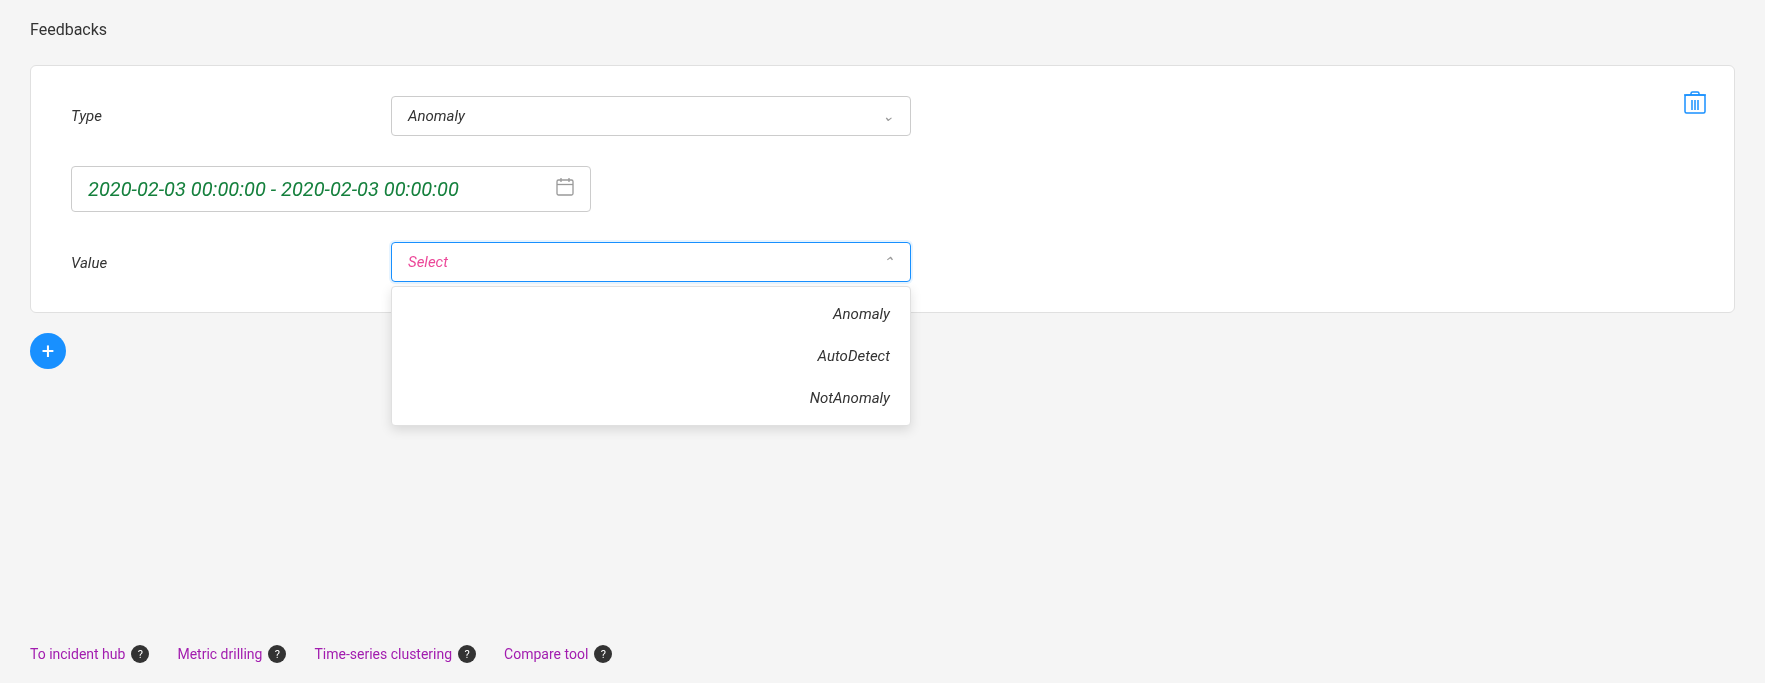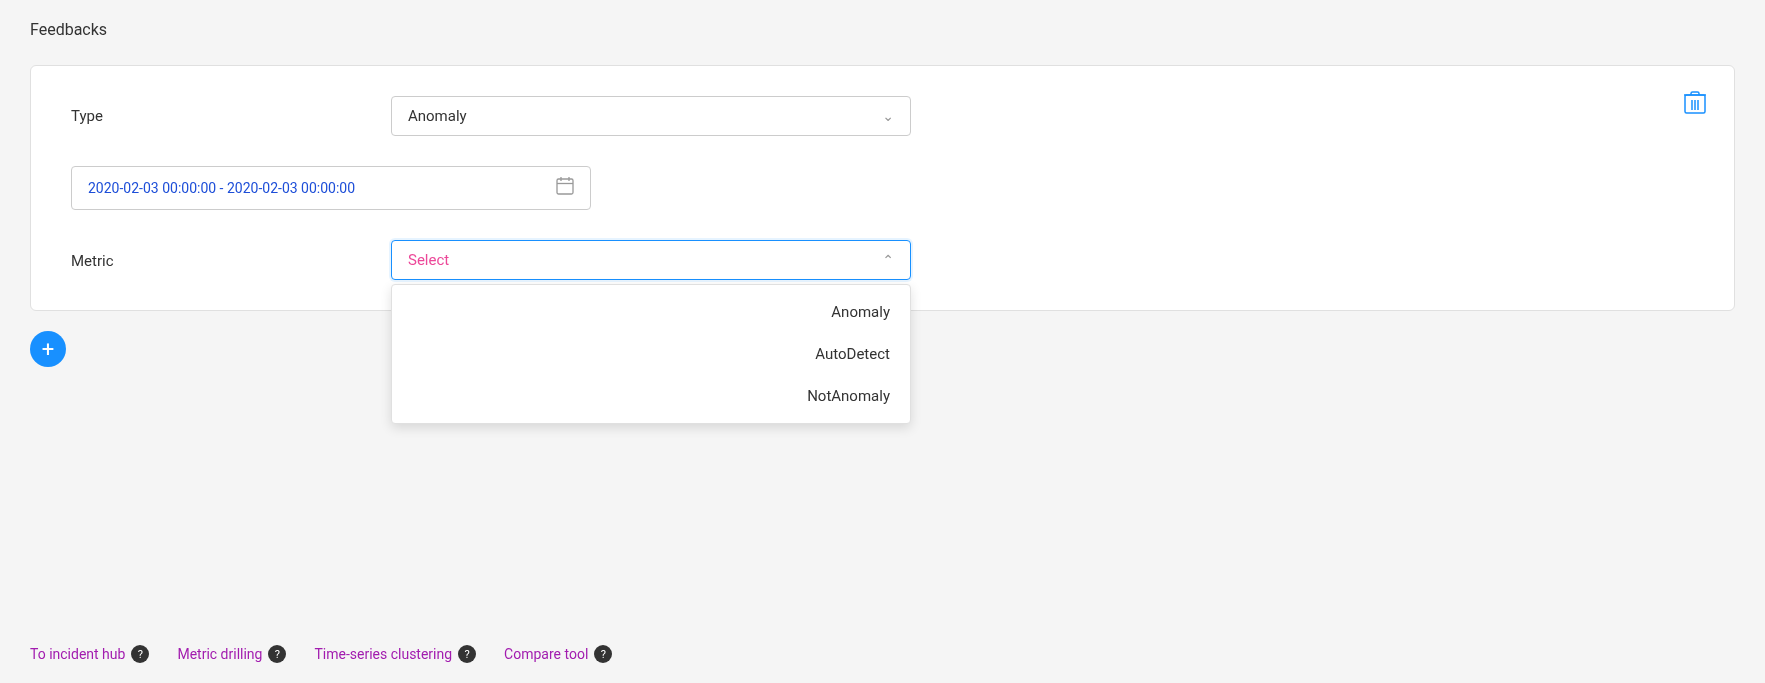--- a/index.html
+++ b/index.html
@@ -36,20 +36,21 @@
       border-radius: 6px;
       padding: 30px 40px;
       position: relative;
       margin-bottom: 20px;
     }
 
     .field-row {
       display: flex;
       align-items: center;
       margin-bottom: 30px;
+      font-style: italic;
     }
 
     .field-label {
       width: 320px;
       font-size: 15px;
       color: #333;
       flex-shrink: 0;
     }
 
     .field-control {
@@ -84,22 +85,22 @@
 
     .time-range-box {
       display: flex;
       align-items: center;
       justify-content: space-between;
       border: 1px solid #ccc;
       border-radius: 4px;
       padding: 10px 16px;
       background: #fff;
       cursor: pointer;
-      font-size: 14px;
-      color: #1d4ed8;
+      font-size: 20px;
+      color: #15803d;
       width: 520px;
     }
 
     .time-range-box .calendar-icon {
       color: #999;
       font-size: 16px;
     }
 
     .value-field-wrapper {
       position: relative;
@@ -224,21 +225,21 @@
               <line x1="1" y1="6.5" x2="17" y2="6.5" stroke="#999" stroke-width="1.3"></line>
               <line x1="5" y1="0" x2="5" y2="4" stroke="#999" stroke-width="1.3"></line>
               <line x1="13" y1="0" x2="13" y2="4" stroke="#999" stroke-width="1.3"></line>
             </svg>
           </span>
         </div>
       </div>
     </div>
 
     <div class="field-row" style="margin-bottom:0; align-items:flex-start;">
-      <div class="field-label" style="padding-top:12px;">Metric</div>
+      <div class="field-label" style="padding-top:12px;">Value</div>
       <div class="field-control value-field-wrapper">
         <div class="select-box active">
           <span class="select-placeholder">Select</span>
           <span class="chevron">⌃</span>
         </div>
         <div class="dropdown-menu">
           <div class="dropdown-item">Anomaly</div>
           <div class="dropdown-item">AutoDetect</div>
           <div class="dropdown-item">NotAnomaly</div>
         </div>

